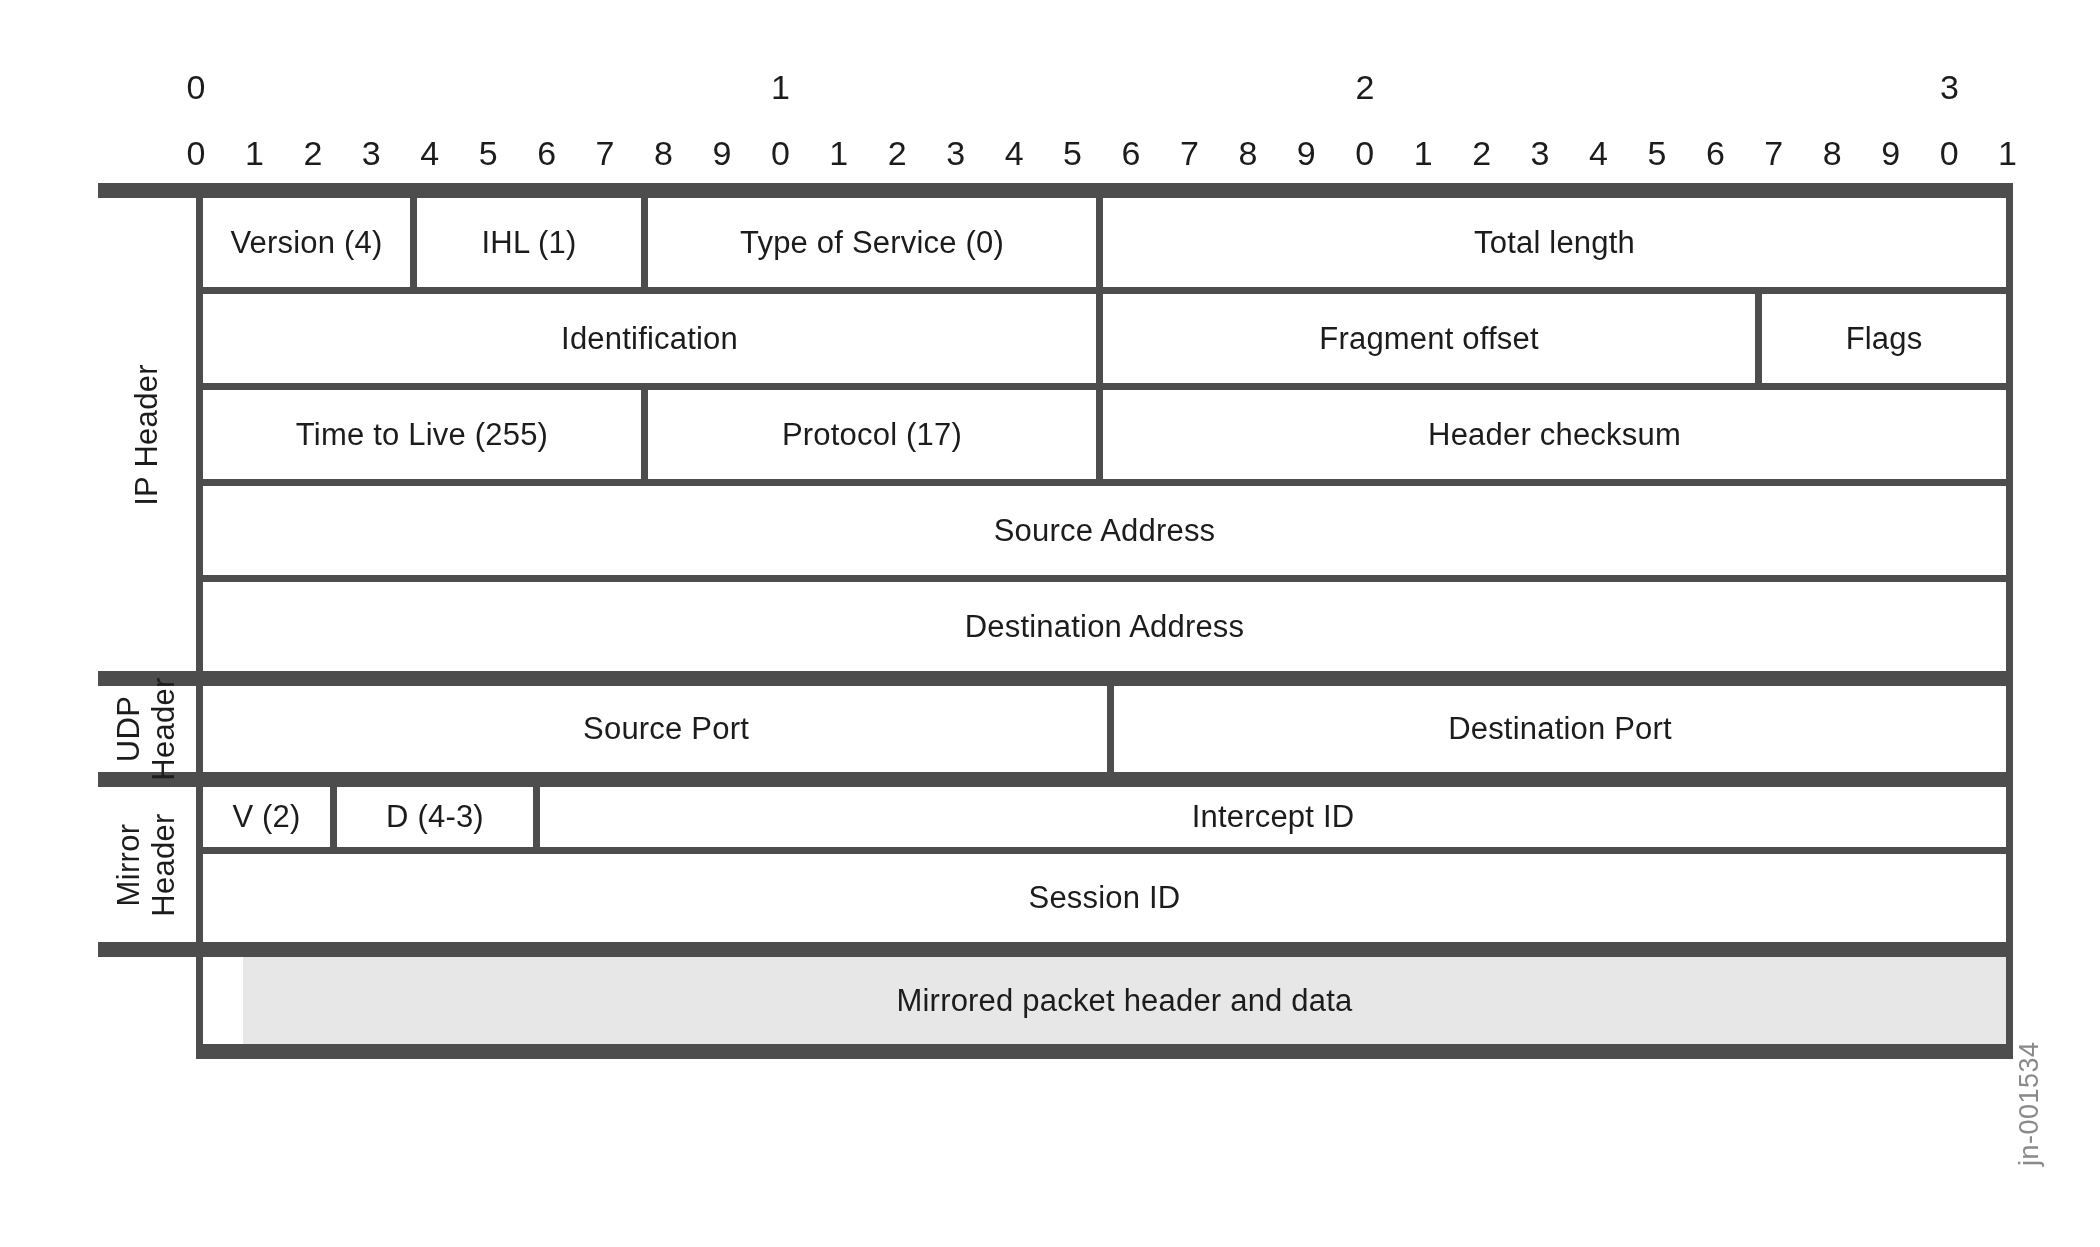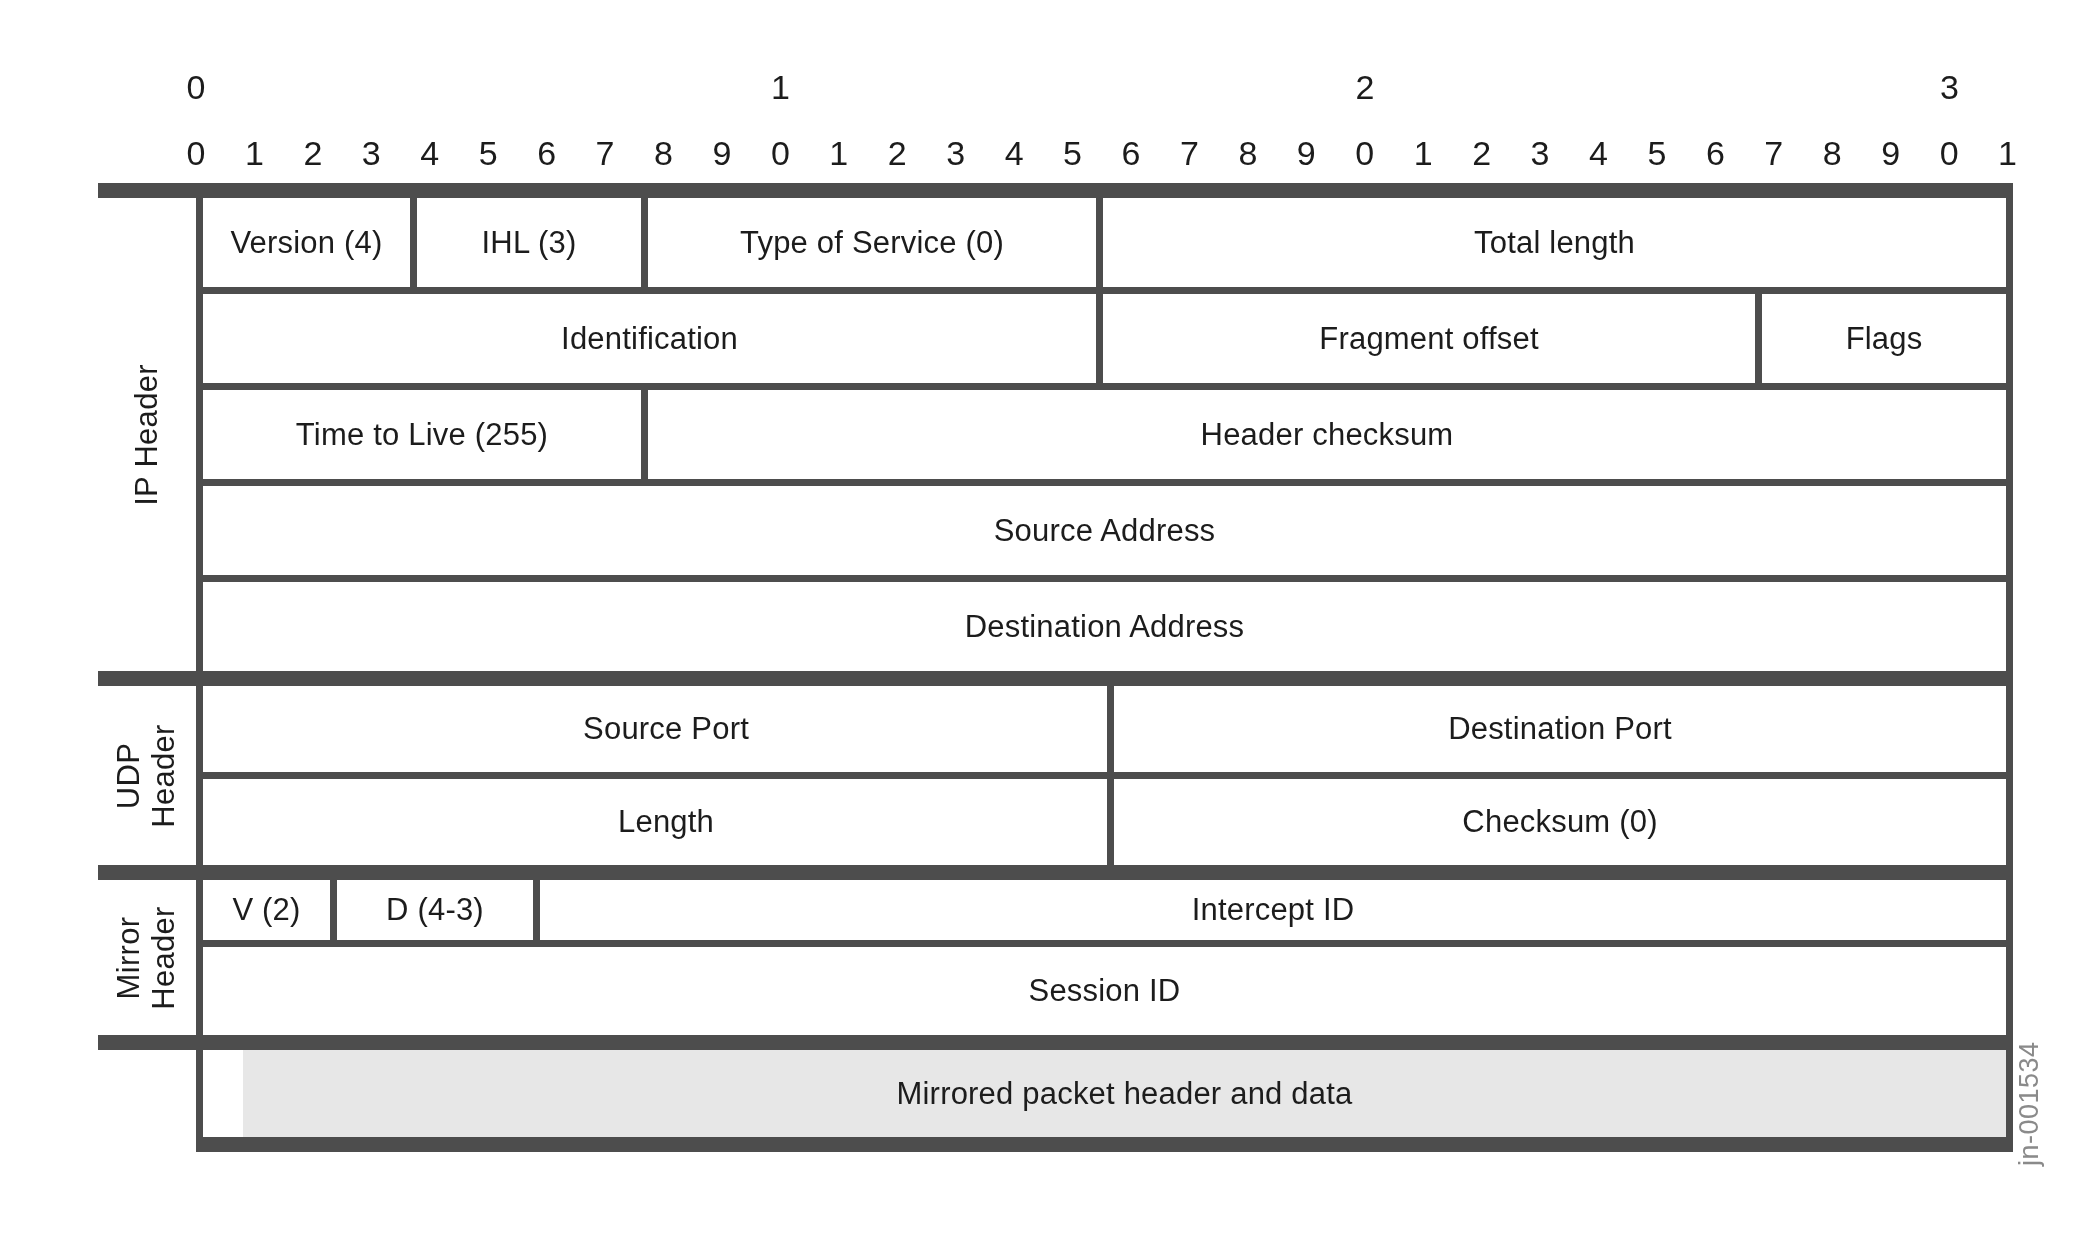--- a/index.html
+++ b/index.html
@@ -105,31 +105,32 @@
 
     <div class="bar"></div>
 
     <div class="section r-ip">
       <div class="gutter">
         <span class="vlabel">IP Header</span>
       </div>
       <div class="grid">
         <div class="row">
           <div class="cell" style="flex:0 0 11.87%">Version (4)</div>
-          <div class="cell" style="flex:0 0 12.81%">IHL (3)</div>
+          <div class="cell" style="flex:0 0 12.81%">IHL (1)</div>
           <div class="cell" style="flex:0 0 25.24%">Type of Service (0)</div>
           <div class="cell" style="flex:1">Total length</div>
         </div>
         <div class="row">
           <div class="cell" style="flex:0 0 49.92%">Identification</div>
           <div class="cell" style="flex:1">Fragment offset</div>
           <div class="cell" style="flex:0 0 13.53%">Flags</div>
         </div>
         <div class="row">
           <div class="cell" style="flex:0 0 24.68%">Time to Live (255)</div>
+          <div class="cell" style="flex:0 0 25.24%">Protocol (17)</div>
           <div class="cell" style="flex:1">Header checksum</div>
         </div>
         <div class="row">
           <div class="cell" style="flex:1">Source Address</div>
         </div>
         <div class="row">
           <div class="cell" style="flex:1">Destination Address</div>
         </div>
       </div>
     </div>
@@ -137,24 +138,20 @@
     <div class="bar"></div>
 
     <div class="section r-udp">
       <div class="gutter">
         <span class="vlabel wrap">UDP Header</span>
       </div>
       <div class="grid">
         <div class="row">
           <div class="cell" style="flex:0 0 49.92%">Source Port</div>
           <div class="cell" style="flex:1">Destination Port</div>
-        </div>
-        <div class="row">
-          <div class="cell" style="flex:0 0 49.92%">Length</div>
-          <div class="cell" style="flex:1">Checksum (0)</div>
         </div>
       </div>
     </div>
 
     <div class="bar"></div>
 
     <div class="section r-mirror">
       <div class="gutter">
         <span class="vlabel wrap">Mirror Header</span>
       </div>

